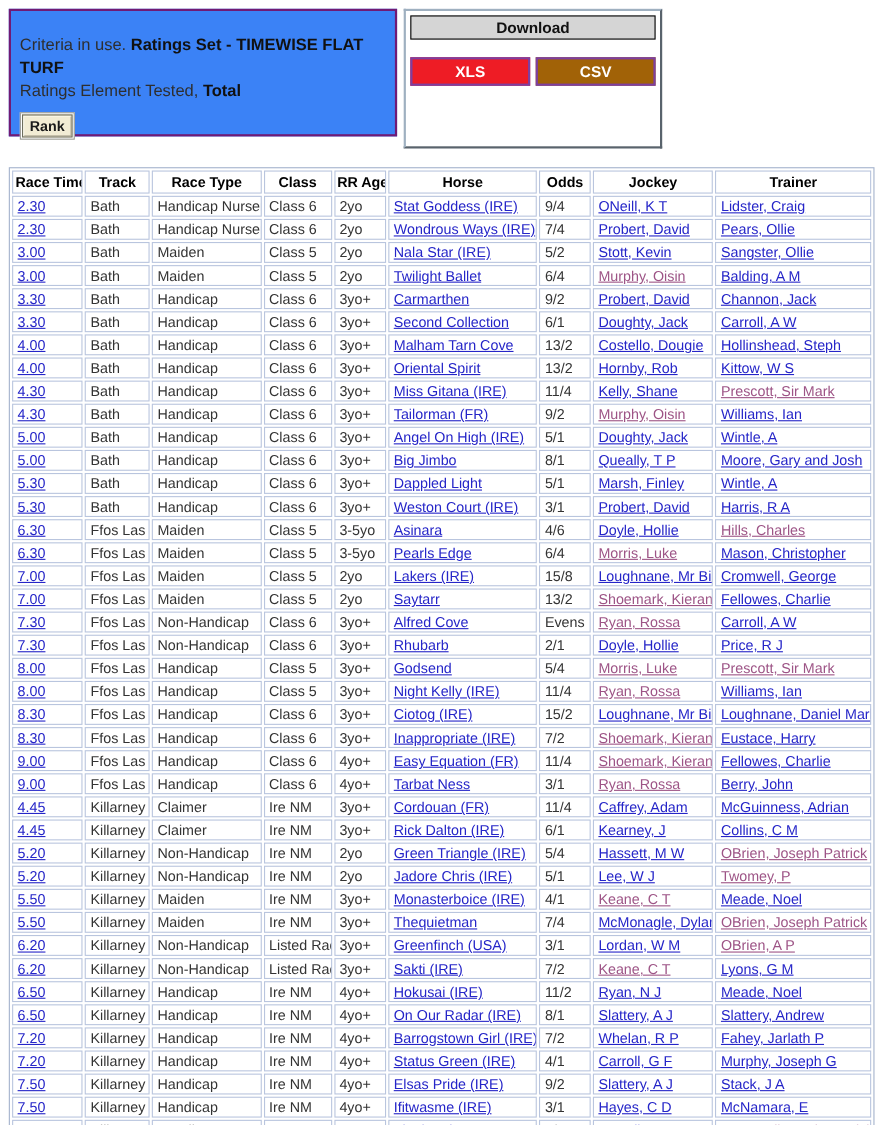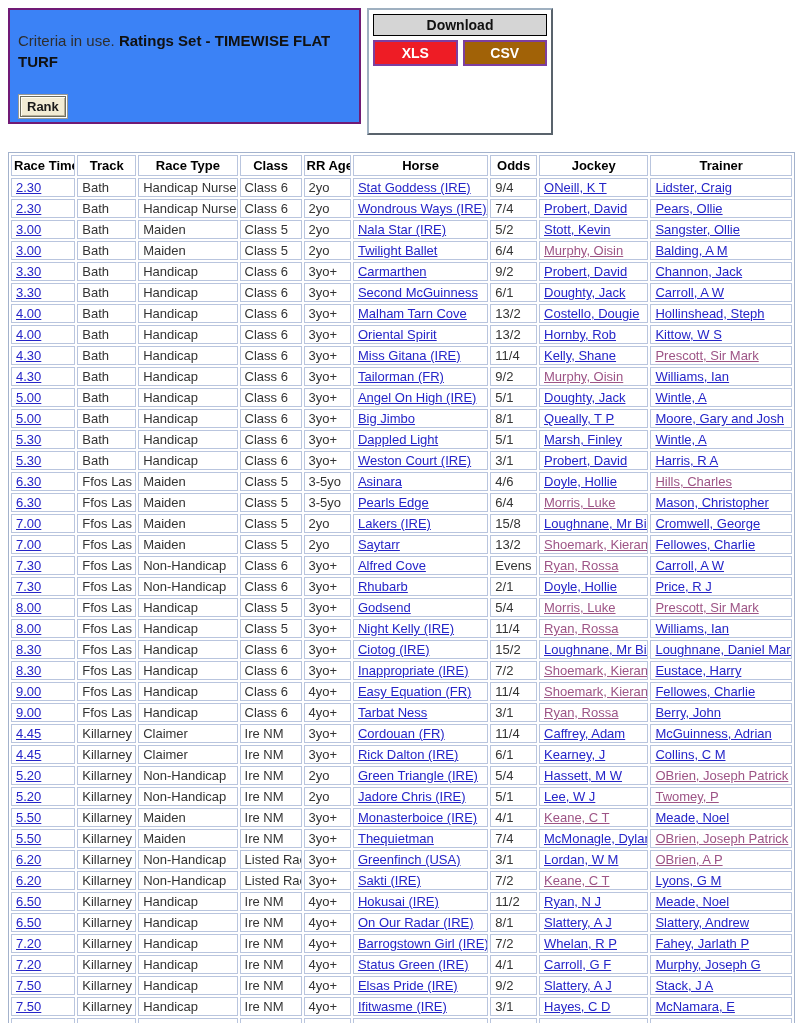--- a/index.html
+++ b/index.html
@@ -19,48 +19,48 @@
     border: 2px solid #701a75;
     padding: 20px 8px 6px 8px;
     background: #3b82f6;
   }
   .criteria-line { font-size: 15px; line-height: 21px; color: #2e2e2e; }
   .criteria-line b { color: #111; }
 
   .btn-wrap {
     display: inline-flex; gap: 3px;
     border: 1px solid #9a9a92;
-    padding: 1px; background: #fff; margin-top: 13px;
+    padding: 1px; background: #fff;
   }
   .rank-row { margin-top: 9px; }
   .clear-row { margin-top: 5px; }
   .beige-btn {
     font-family: "Liberation Sans", sans-serif;
     font-size: 13px; font-weight: 700; color: #1a1a1a;
     background: #f2ecd4;
     border: 1px solid #6e6e5e;
     box-shadow: inset 1px 1px 0 #fffdf2, inset -1px -1px 0 #b8b09a;
     padding: 2px 6px; line-height: 15px;
     cursor: pointer; white-space: nowrap;
   }
 
   .download-box {
-    width: 186px; height: 127px;
+    width: 235px; height: 127px;
     margin-left: 6px;
     border: 2px outset #9fb0c0;
     background: #fff;
     padding: 4px;
   }
   .download-header {
     border: 1px solid #000;
     background: #d5d5d5;
     text-align: center; font-weight: 700; font-size: 14px; color: #111;
     padding: 2px 0; line-height: 16px;
   }
-  .download-buttons { display: flex; gap: 5px; margin-top: 4px; }
+  .download-buttons { display: flex; gap: 5px; margin-top: 16px; }
   .dl-btn {
     flex: 1; text-align: center;
     border: 2px solid #7d3fa0;
     color: #fff; font-weight: 700; font-size: 14px;
     padding: 3px 0; line-height: 16px;
     cursor: pointer; text-decoration: none;
   }
   .dl-xls { background: #ee1c25; }
   .dl-csv { background: #a16207; }
 
@@ -102,20 +102,23 @@
   .col-trainer { width: 18.5%; }
 </style>
 </head>
 <body>
 
 <div class="top-area">
 
   <div class="criteria-box">
     <div class="criteria-line">
       <span>Criteria in use. </span><b>Ratings Set - TIMEWISE FLAT TURF</b>
+    </div>
+    <div class="criteria-line">
+      <span>Ratings Element Tested, </span><b>Total</b>
     </div>
     <div class="rank-row">
       <span class="btn-wrap">
         <button class="beige-btn">Rank</button>
       </span>
     </div>
   </div>
 
   <div class="download-box">
     <div class="download-header">Download</div>
@@ -207,21 +210,21 @@
         <td>9/2</td>
         <td><a href="#">Probert, David</a></td>
         <td><a href="#">Channon, Jack</a></td>
       </tr>
       <tr>
         <td><a href="#">3.30</a></td>
         <td>Bath</td>
         <td>Handicap</td>
         <td>Class 6</td>
         <td>3yo+</td>
-        <td><a href="#">Second McGuinness</a></td>
+        <td><a href="#">Second Collection</a></td>
         <td>6/1</td>
         <td><a href="#">Doughty, Jack</a></td>
         <td><a href="#">Carroll, A W</a></td>
       </tr>
       <tr>
         <td><a href="#">4.00</a></td>
         <td>Bath</td>
         <td>Handicap</td>
         <td>Class 6</td>
         <td>3yo+</td>

